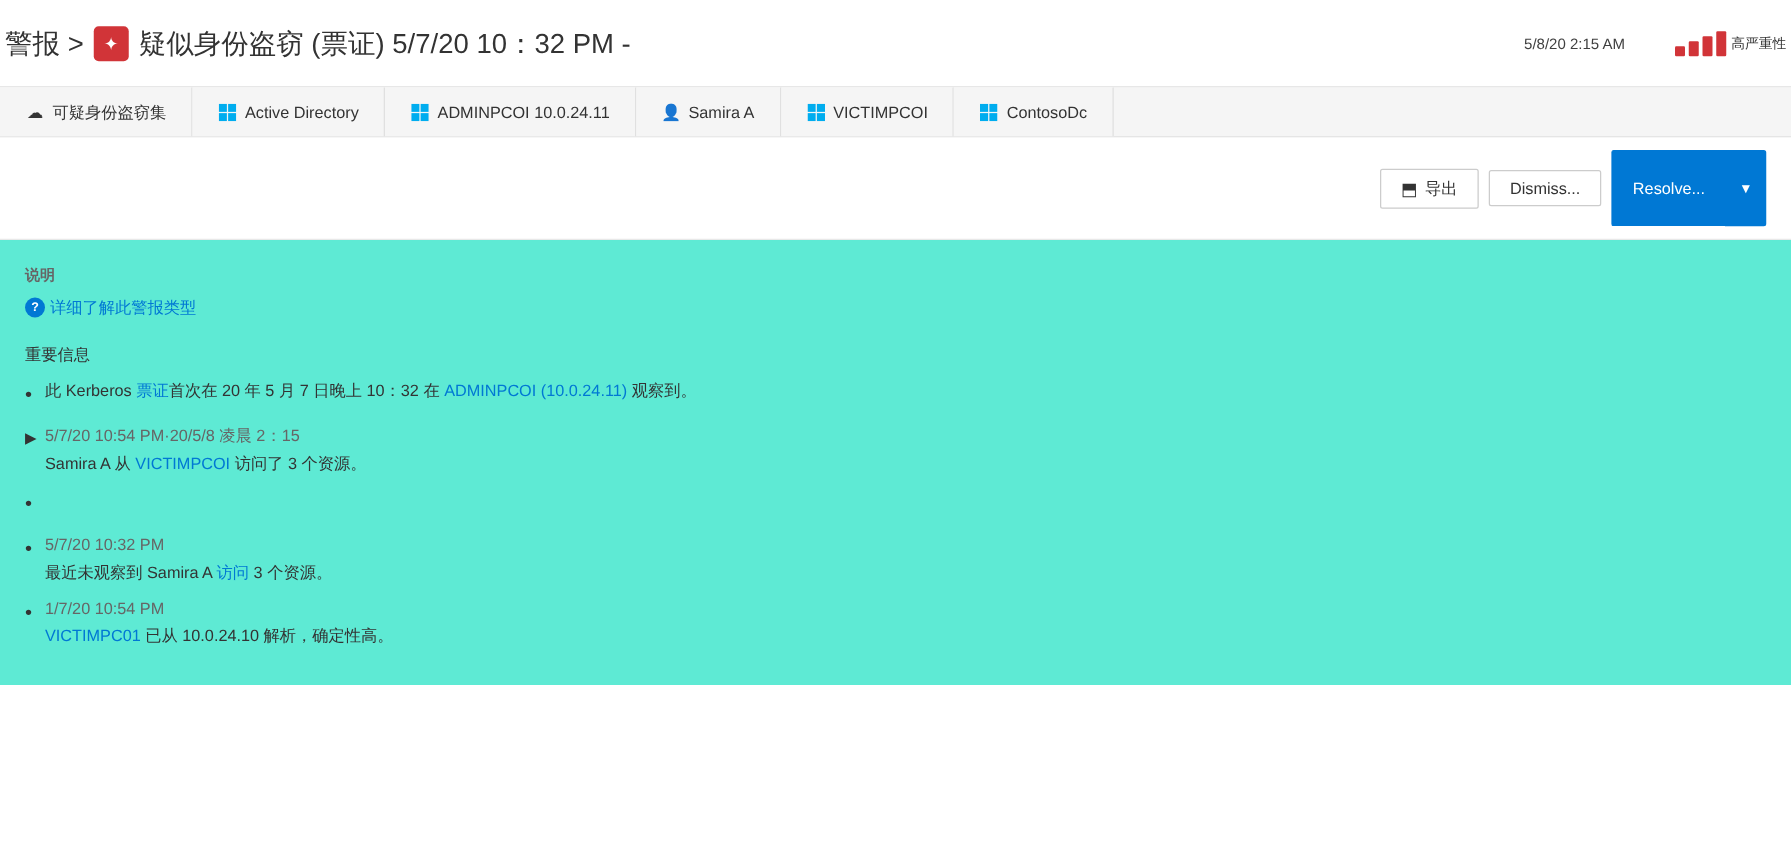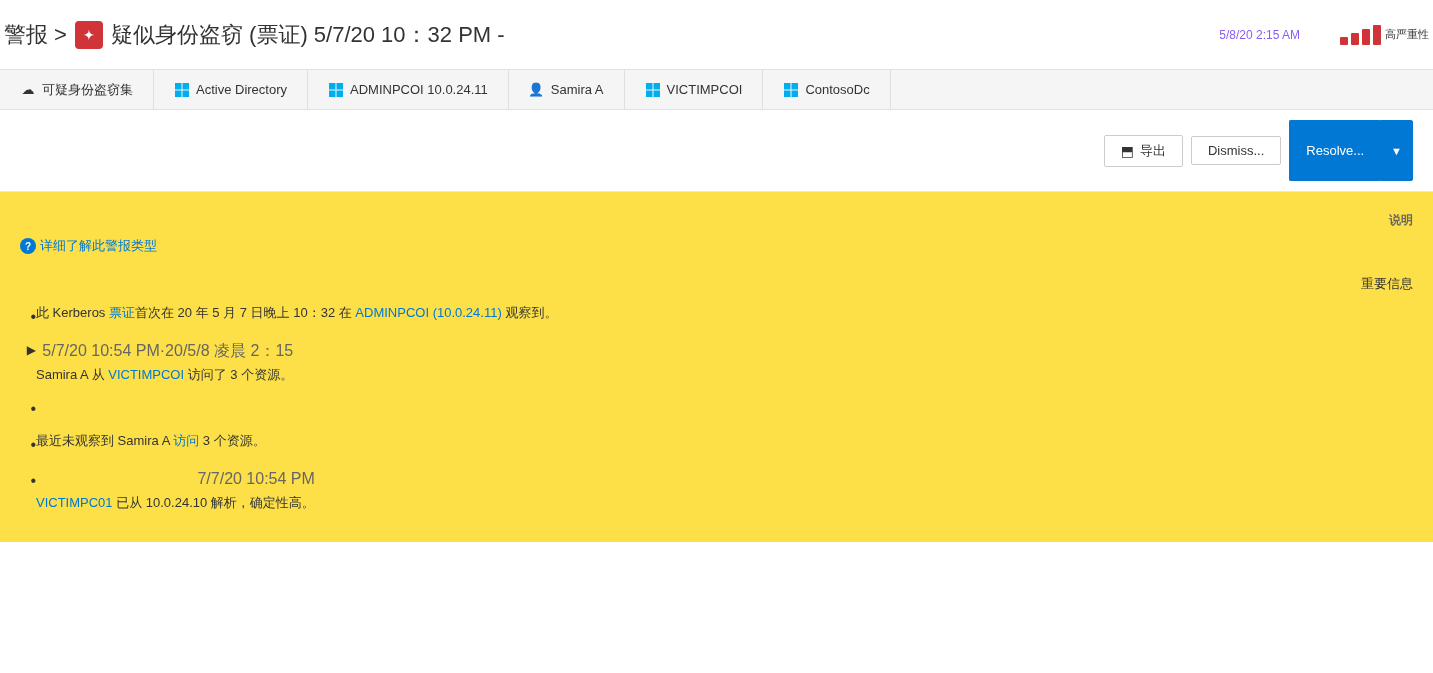--- a/index.html
+++ b/index.html
@@ -44,21 +44,21 @@
       justify-content: center;
       position: relative;
     }
     .alert-icon-box::after {
       content: '✦';
       color: white;
       font-size: 14px;
     }
     .header-timestamp {
       font-size: 12px;
-      color: #8b5cf6;
+      color: #404040;
       margin-left: auto;
       padding-right: 40px;
     }
     .severity-block {
       display: flex;
       align-items: center;
       gap: 4px;
     }
     .severity-bars {
       display: flex;
@@ -149,22 +149,21 @@
       border: 1px solid #0078d4;
       padding: 6px 10px;
       cursor: pointer;
       border-radius: 0 2px 2px 0;
       font-size: 11px;
     }
 
     
     .main-content {
       padding: 20px 20px;
-      background: #fde047;
-      text-align: right;
+      background: #5eead4;
     }
 
     .section-label {
       font-size: 12px;
       color: #666;
       margin-bottom: 8px;
       font-weight: 600;
     }
 
     .description-section {
@@ -232,21 +231,21 @@
       font-size: 16px;
     }
     .bullet-triangle {
       min-width: 16px;
       margin-top: 2px;
       color: #333;
       font-size: 12px;
       cursor: pointer;
     }
     .sub-timestamp {
-      font-size: 16px;
+      font-size: 13px;
       color: #666;
       display: block;
       margin-bottom: 2px;
     }
   </style>
 </head>
 <body>
 
 <div class="header-bar">
   <div class="header-title">
@@ -370,27 +369,28 @@
         </span>
       </li>
 
       <li class="bullet-item">
         <span class="bullet-dot">•</span>
       </li>
 
       <li class="bullet-item">
         <span class="bullet-dot">•</span>
         <span>
+          <span class="sub-timestamp">5/7/20 10:32 PM</span>
           <span>最近未观察到 Samira A <a class="link-text">访问</a> 3 个资源。</span>
         </span>
       </li>
 
       <li class="bullet-item">
         <span class="bullet-dot">•</span>
         <span>
-          <span class="sub-timestamp">7/7/20 10:54 PM</span>
+          <span class="sub-timestamp">1/7/20 10:54 PM</span>
           <span><a class="link-text">VICTIMPC01</a> 已从 10.0.24.10 解析，确定性高。</span>
         </span>
       </li>
 
     </ul>
   </div>
 </div>
 
 </body></html>

